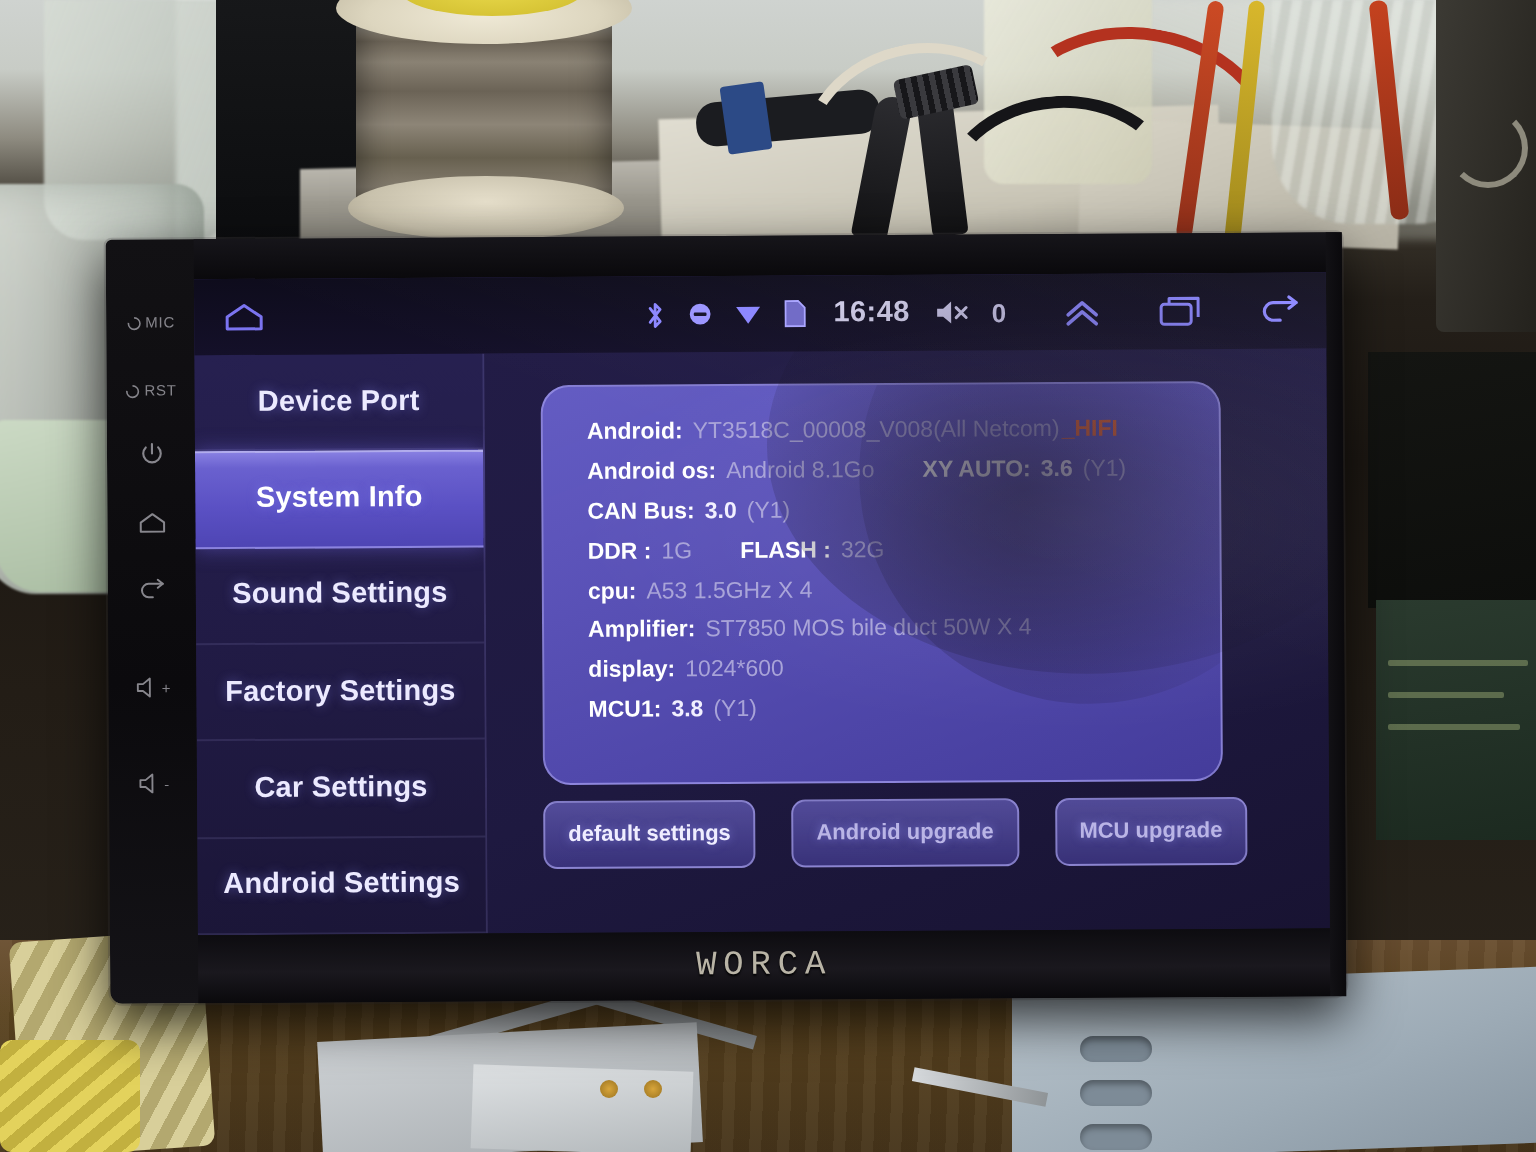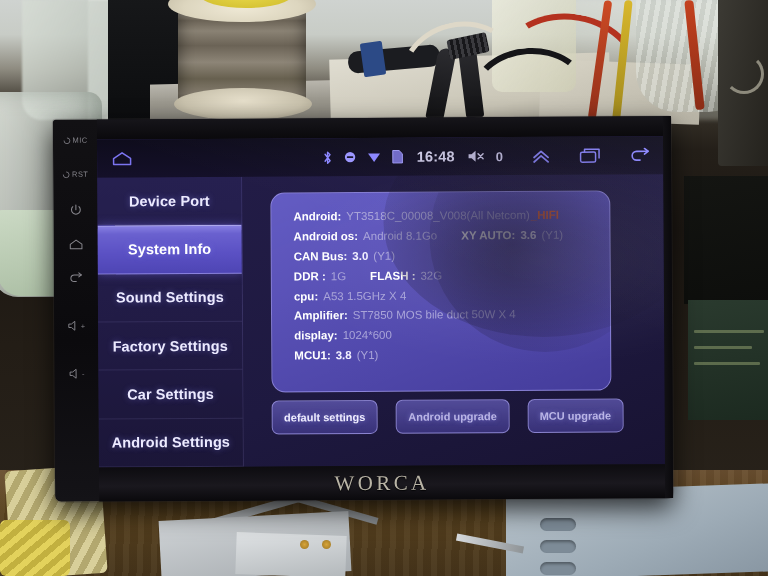--- a/index.html
+++ b/index.html
@@ -271,21 +271,21 @@
   }
 
   
   #bezel {
     position:absolute; left:0; top:0; width:44px; height:382px;
     display:flex; flex-direction:column; align-items:center;
     padding-top: 16px; gap: 4px;
   }
   .bez-btn {
     width:38px; height:30px;
-    display:flex; align-items:flex-start; justify-content:center;
+    display:flex; align-items:flex-end; justify-content:center;
     color:#8e8d94; font-size:8px; letter-spacing:.3px;
     opacity:.85;
   }
   .bez-btn svg { display:block; }
   .bez-label { font-size:7.5px; color:#9a99a0; letter-spacing:.4px; }
   .bez-row { display:flex; align-items:center; gap:2px; }
 
   
   #screen {
     position:absolute; left:44px; top:20px; width:566px; height:328px;
@@ -403,22 +403,22 @@
   }
   .btn.dim { color:#bab5e6; }
 
   
   #bottom-bezel {
     position:absolute; left:44px; top:348px; width:566px; height:34px;
     background: linear-gradient(180deg,#0d0c10,#1a181e 55%,#0a090c);
     display:flex; align-items:center; justify-content:center;
   }
   #brand {
-    color:#b9b4a6; font-family:Liberation Serif, serif;
-    font-size:21px; letter-spacing:3.4px;
+    color:#b9b4a6; font-family:Liberation Mono, monospace;
+    font-size:17px; letter-spacing:3.4px;
     text-shadow: 0 1px 1px rgba(0,0,0,.9);
   }
   
   #right-bezel {
     position:absolute; left:610px; top:0; width:8px; height:382px;
     background: linear-gradient(90deg,#121115,#0a090c);
   }
   
   #top-bezel {
     position:absolute; left:44px; top:0; width:574px; height:20px;

